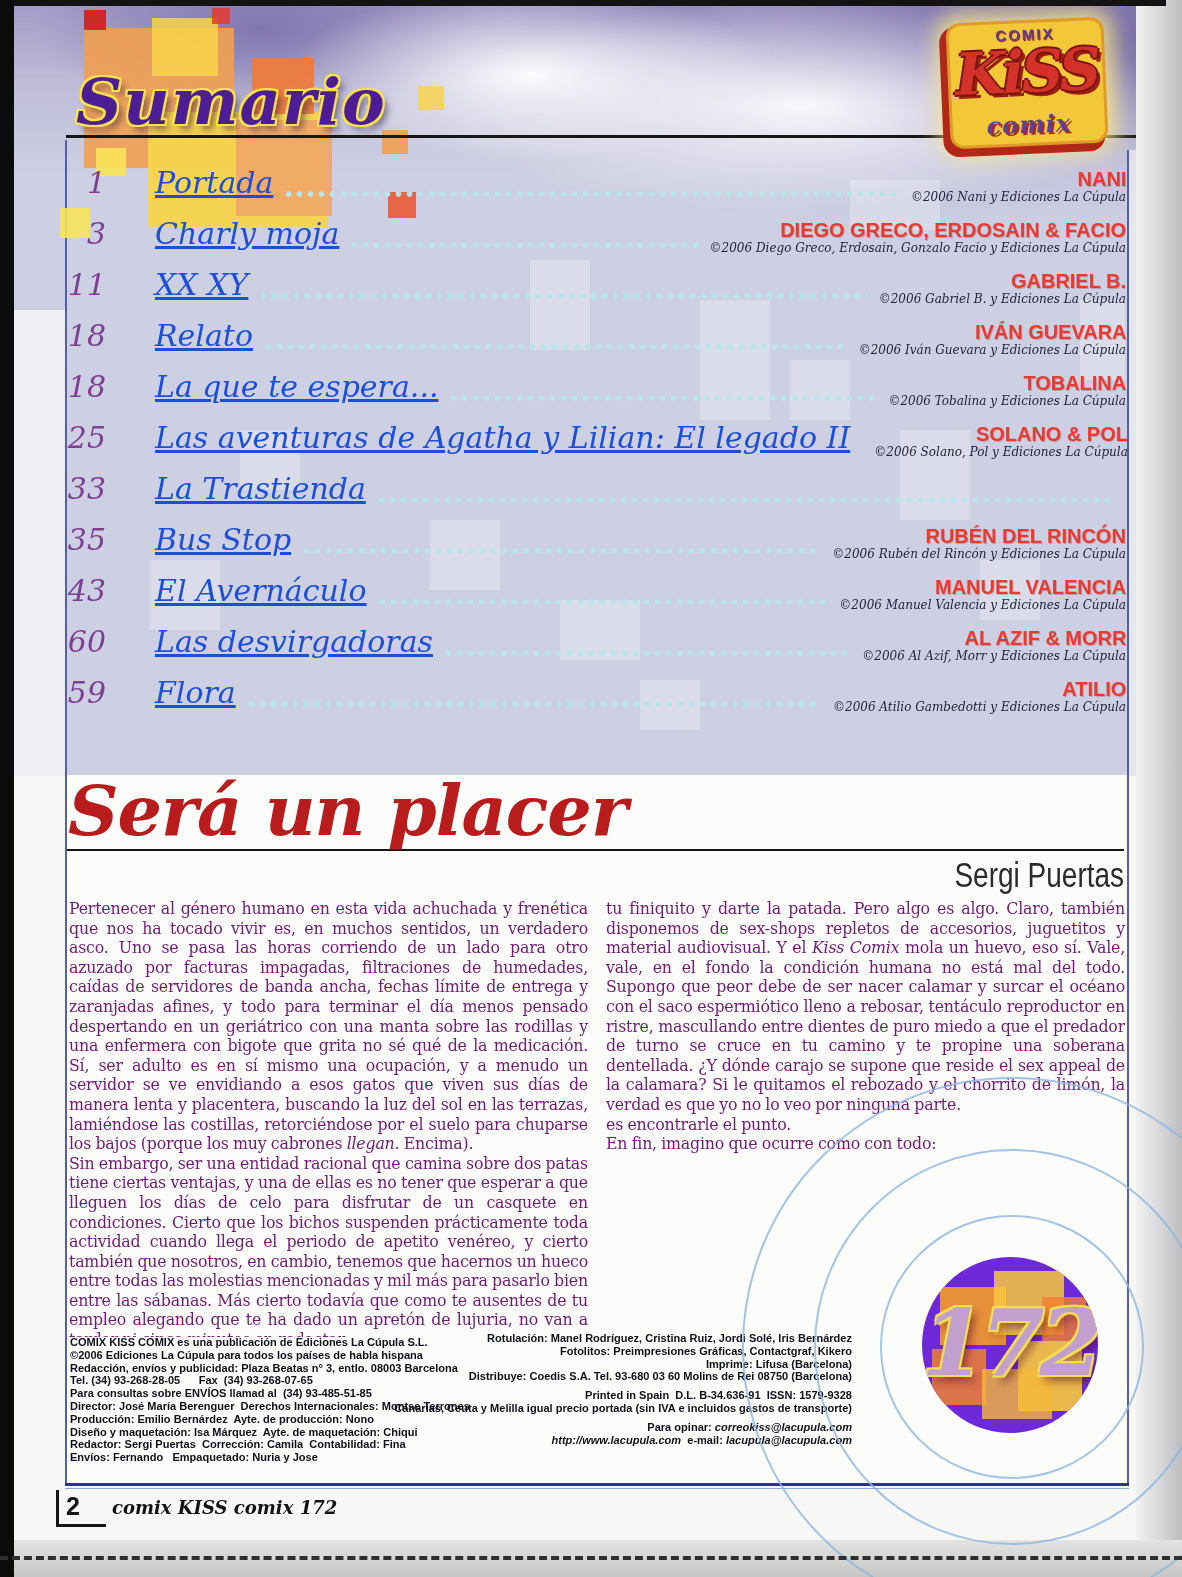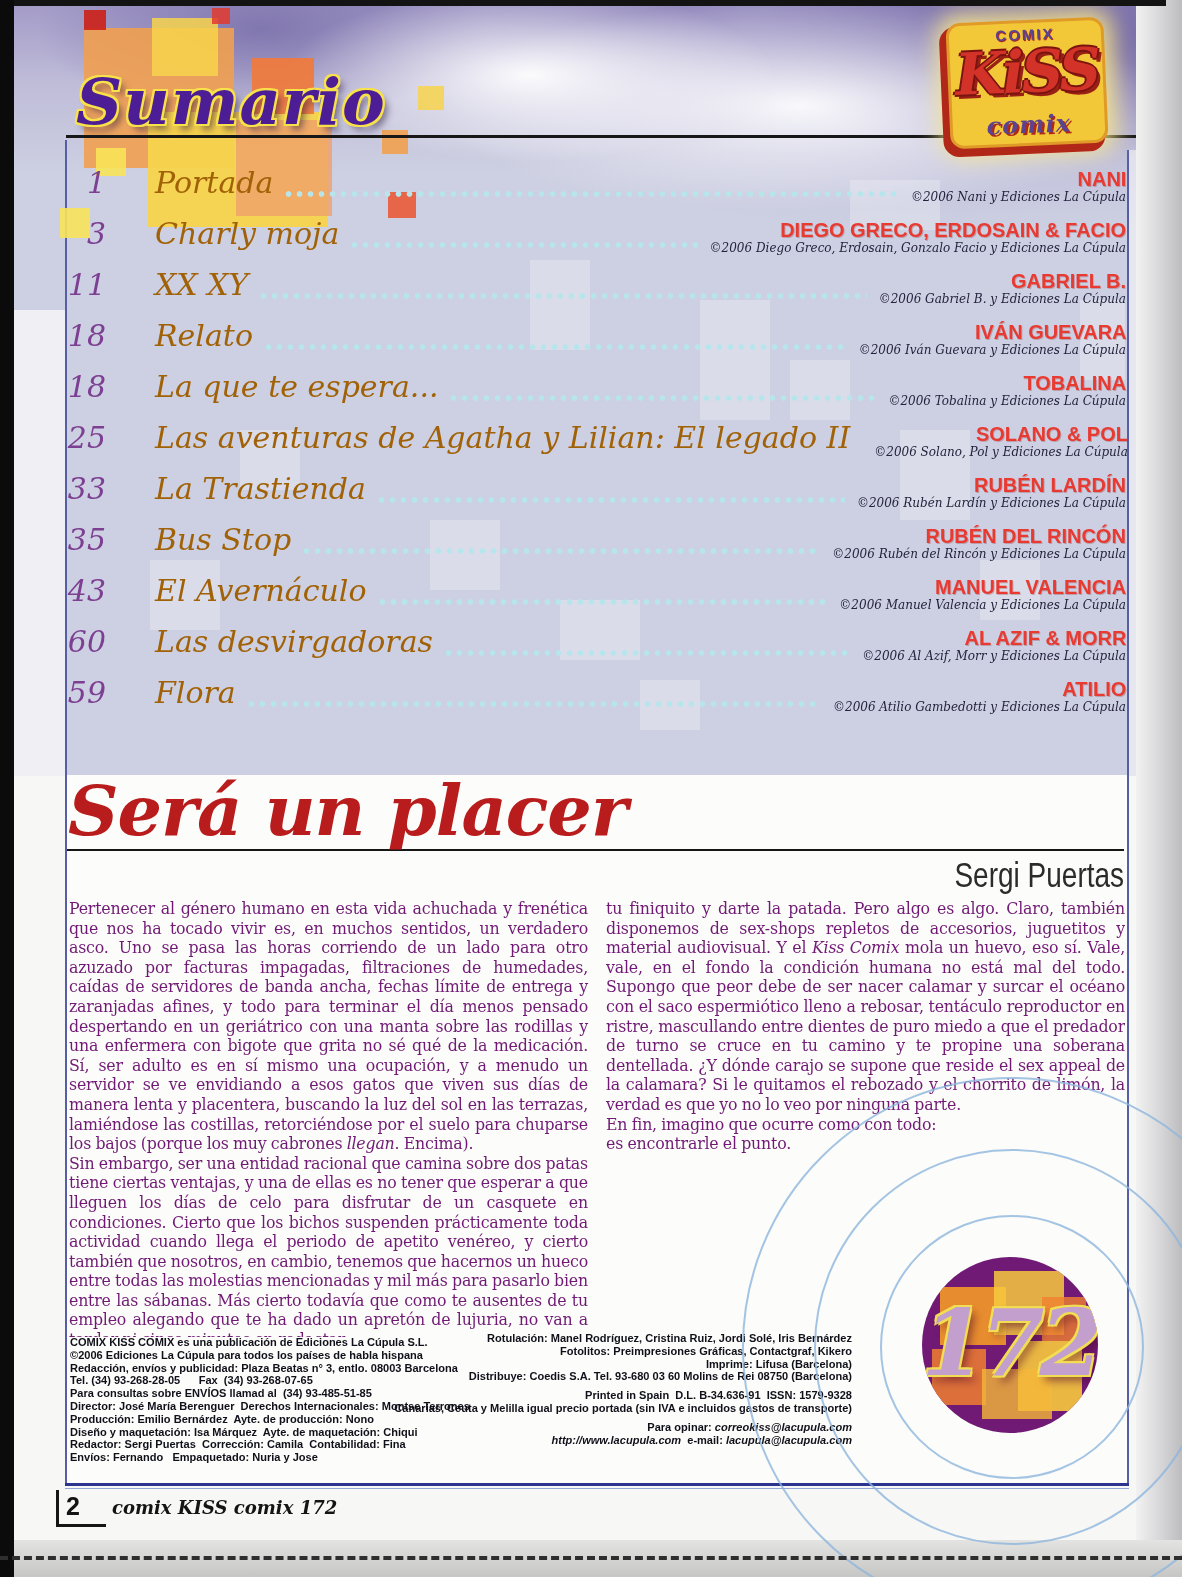--- a/index.html
+++ b/index.html
@@ -53,22 +53,22 @@
   .frame-left{left:65px;top:140px;width:2px;height:1346px;background:#565ea6;z-index:2;}
   .frame-right{left:1127px;top:150px;width:2px;height:1336px;background:#565ea6;z-index:2;}
   .frame-bottom{left:65px;top:1483px;width:1064px;height:3px;background:#2b3590;z-index:2;}
   .frame-bottom2{left:65px;top:1488px;width:1064px;height:1px;background:#93a9d9;z-index:2;}
 
   
   .toc{left:66px;top:163px;width:1062px;z-index:5;}
   .toc-row{display:flex;height:51px;align-items:flex-start;}
   .toc-num{width:40px;margin-right:49px;text-align:right;font:30px "DejaVu Serif",serif;font-style:italic;
     color:#7c3f92;line-height:40px;flex:none;}
-  .toc-title{font:30px "DejaVu Serif",serif;font-style:italic;color:#a16207;line-height:40px;
-    white-space:nowrap;flex:none;}
+  .toc-title{font:30px "DejaVu Serif",serif;font-style:italic;color:#1d4ed8;line-height:40px;
+    white-space:nowrap;flex:none;text-decoration:underline;}
   .toc-dots{flex:1;height:8px;margin:27px 12px 0 12px;
     background-image:radial-gradient(circle at 3.5px 4px,#b7e5ec 2.4px,rgba(183,229,236,0) 3.2px);
     background-size:11px 8px;background-repeat:repeat-x;}
   .toc-author{flex:none;display:flex;flex-direction:column;align-items:flex-end;padding:5px 2px 0 0;}
   .author-name{display:inline-block;font:800 21px "Liberation Sans",sans-serif;color:#e93a31;line-height:22px;
     transform:scaleX(.95);transform-origin:right;letter-spacing:0;white-space:nowrap;
     text-shadow:1px 1px 0 rgba(130,10,10,.25);}
   .author-copy{font:12px "DejaVu Serif",serif;font-style:italic;color:#23233e;line-height:15px;white-space:nowrap;}
 
   
@@ -86,21 +86,21 @@
   .credits-left{position:absolute;left:4px;top:561px;width:440px;z-index:6;
     font:600 11.5px "Liberation Sans",sans-serif;color:#10101a;transform:scaleX(.96);transform-origin:left;}
   .credits-right{position:absolute;right:276px;top:557px;width:480px;z-index:6;text-align:right;
     font:600 11.5px "Liberation Sans",sans-serif;color:#10101a;transform:scaleX(.96);transform-origin:right;}
   .cr-line{line-height:12.8px;min-height:6px;white-space:pre-wrap;}
   .cr-line b{font-weight:800;}
   .cr-line i{font-weight:600;}
 
   
   .blue-circle{position:absolute;border:2px solid rgba(141,181,221,.8);border-radius:50%;z-index:3;}
-  .disc{left:922px;top:1257px;width:176px;height:176px;border-radius:50%;background:#701a75;overflow:hidden;
+  .disc{left:922px;top:1257px;width:176px;height:176px;border-radius:50%;background:#6d28d9;overflow:hidden;
     z-index:4;display:flex;align-items:center;justify-content:center;}
   .dq{position:absolute;}
   .issue-num{position:relative;font:800 92px "DejaVu Serif",serif;font-style:italic;color:#c39fce;
     letter-spacing:-5px;padding-bottom:4px;
     text-shadow:-2px -2px 0 #f2de52,2px -2px 0 #f2de52,-2px 2px 0 #f2de52,2px 2px 0 #f2de52,
       5px 6px 8px rgba(80,10,40,.55);}
 
   
   .page-num{left:56px;top:1490px;z-index:5;font:900 25px "Liberation Sans",sans-serif;color:#141414;
     border-left:3px solid #151515;border-bottom:3px solid #151515;padding:2px 26px 3px 7px;}
@@ -215,24 +215,20 @@
         <span class="toc-author">
           <span class="author-name">SOLANO &amp; POL</span>
           <span class="author-copy">©2006 Solano, Pol y Ediciones La Cúpula</span>
         </span>
       </div>
 
       <div class="toc-row">
         <span class="toc-num">33</span>
         <span class="toc-title">La Trastienda</span>
         <span class="toc-dots"></span>
-        <span class="toc-author">
-          <span class="author-name">RUBÉN LARDÍN</span>
-          <span class="author-copy">©2006 Rubén Lardín y Ediciones La Cúpula</span>
-        </span>
       </div>
 
       <div class="toc-row">
         <span class="toc-num">35</span>
         <span class="toc-title">Bus Stop</span>
         <span class="toc-dots"></span>
         <span class="toc-author">
           <span class="author-name">RUBÉN DEL RINCÓN</span>
           <span class="author-copy">©2006 Rubén del Rincón y Ediciones La Cúpula</span>
         </span>
@@ -277,22 +273,22 @@
 
     <div class="cols">
       <div class="col">
 
       <p>Pertenecer al género humano en esta vida achuchada y frenética que nos ha tocado vivir es, en muchos sentidos, un verdadero asco. Uno se pasa las horas corriendo de un lado para otro azuzado por facturas impagadas, filtraciones de humedades, caídas de servidores de banda ancha, fechas límite de entrega y zaranjadas afines, y todo para terminar el día menos pensado despertando en un geriátrico con una manta sobre las rodillas y una enfermera con bigote que grita no sé qué de la medicación. Sí, ser adulto es en sí mismo una ocupación, y a menudo un servidor se ve envidiando a esos gatos que viven sus días de manera lenta y placentera, buscando la luz del sol en las terrazas, lamiéndose las costillas, retorciéndose por el suelo para chuparse los bajos (porque los muy cabrones <i>llegan</i>. Encima).</p>
           <p>Sin embargo, ser una entidad racional que camina sobre dos patas tiene ciertas ventajas, y una de ellas es no tener que esperar a que lleguen los días de celo para disfrutar de un casquete en condiciones. Cierto que los bichos suspenden prácticamente toda actividad cuando llega el periodo de apetito venéreo, y cierto también que nosotros, en cambio, tenemos que hacernos un hueco entre todas las molestias mencionadas y mil más para pasarlo bien entre las sábanas. Más cierto todavía que como te ausentes de tu empleo alegando que te ha dado un apretón de lujuria, no van a tardar ni cinco minutos en redactar</p>
         </div>
       <div class="col">
 
       <p>tu finiquito y darte la patada. Pero algo es algo. Claro, también disponemos de sex-shops repletos de accesorios, juguetitos y material audiovisual. Y el <i>Kiss Comix</i> mola un huevo, eso sí. Vale, vale, en el fondo la condición humana no está mal del todo. Supongo que peor debe de ser nacer calamar y surcar el océano con el saco espermiótico lleno a rebosar, tentáculo reproductor en ristre, mascullando entre dientes de puro miedo a que el predador de turno se cruce en tu camino y te propine una soberana dentellada. ¿Y dónde carajo se supone que reside el sex appeal de la calamara? Si le quitamos el rebozado y el chorrito de limón, la verdad es que yo no lo veo por ninguna parte.</p>
+          <p>es encontrarle el punto.</p>
           <p>En fin, imagino que ocurre como con todo:</p>
-          <p>es encontrarle el punto.</p>
         </div>
     </div>
 
     <div class="credits-left">
 
     <div class="cr-line"><b>COMIX KISS COMIX</b> es una publicación de <b>Ediciones La Cúpula S.L.</b></div>
         <div class="cr-line">©2006 Ediciones La Cúpula para todos los países de habla hispana</div>
         <div class="cr-line">Redacción, envíos y publicidad: Plaza Beatas n° 3, entlo. 08003 Barcelona</div>
         <div class="cr-line">Tel. (34) 93-268-28-05      Fax  (34) 93-268-07-65</div>
         <div class="cr-line">Para consultas sobre ENVÍOS llamad al  (34) 93-485-51-85</div>

